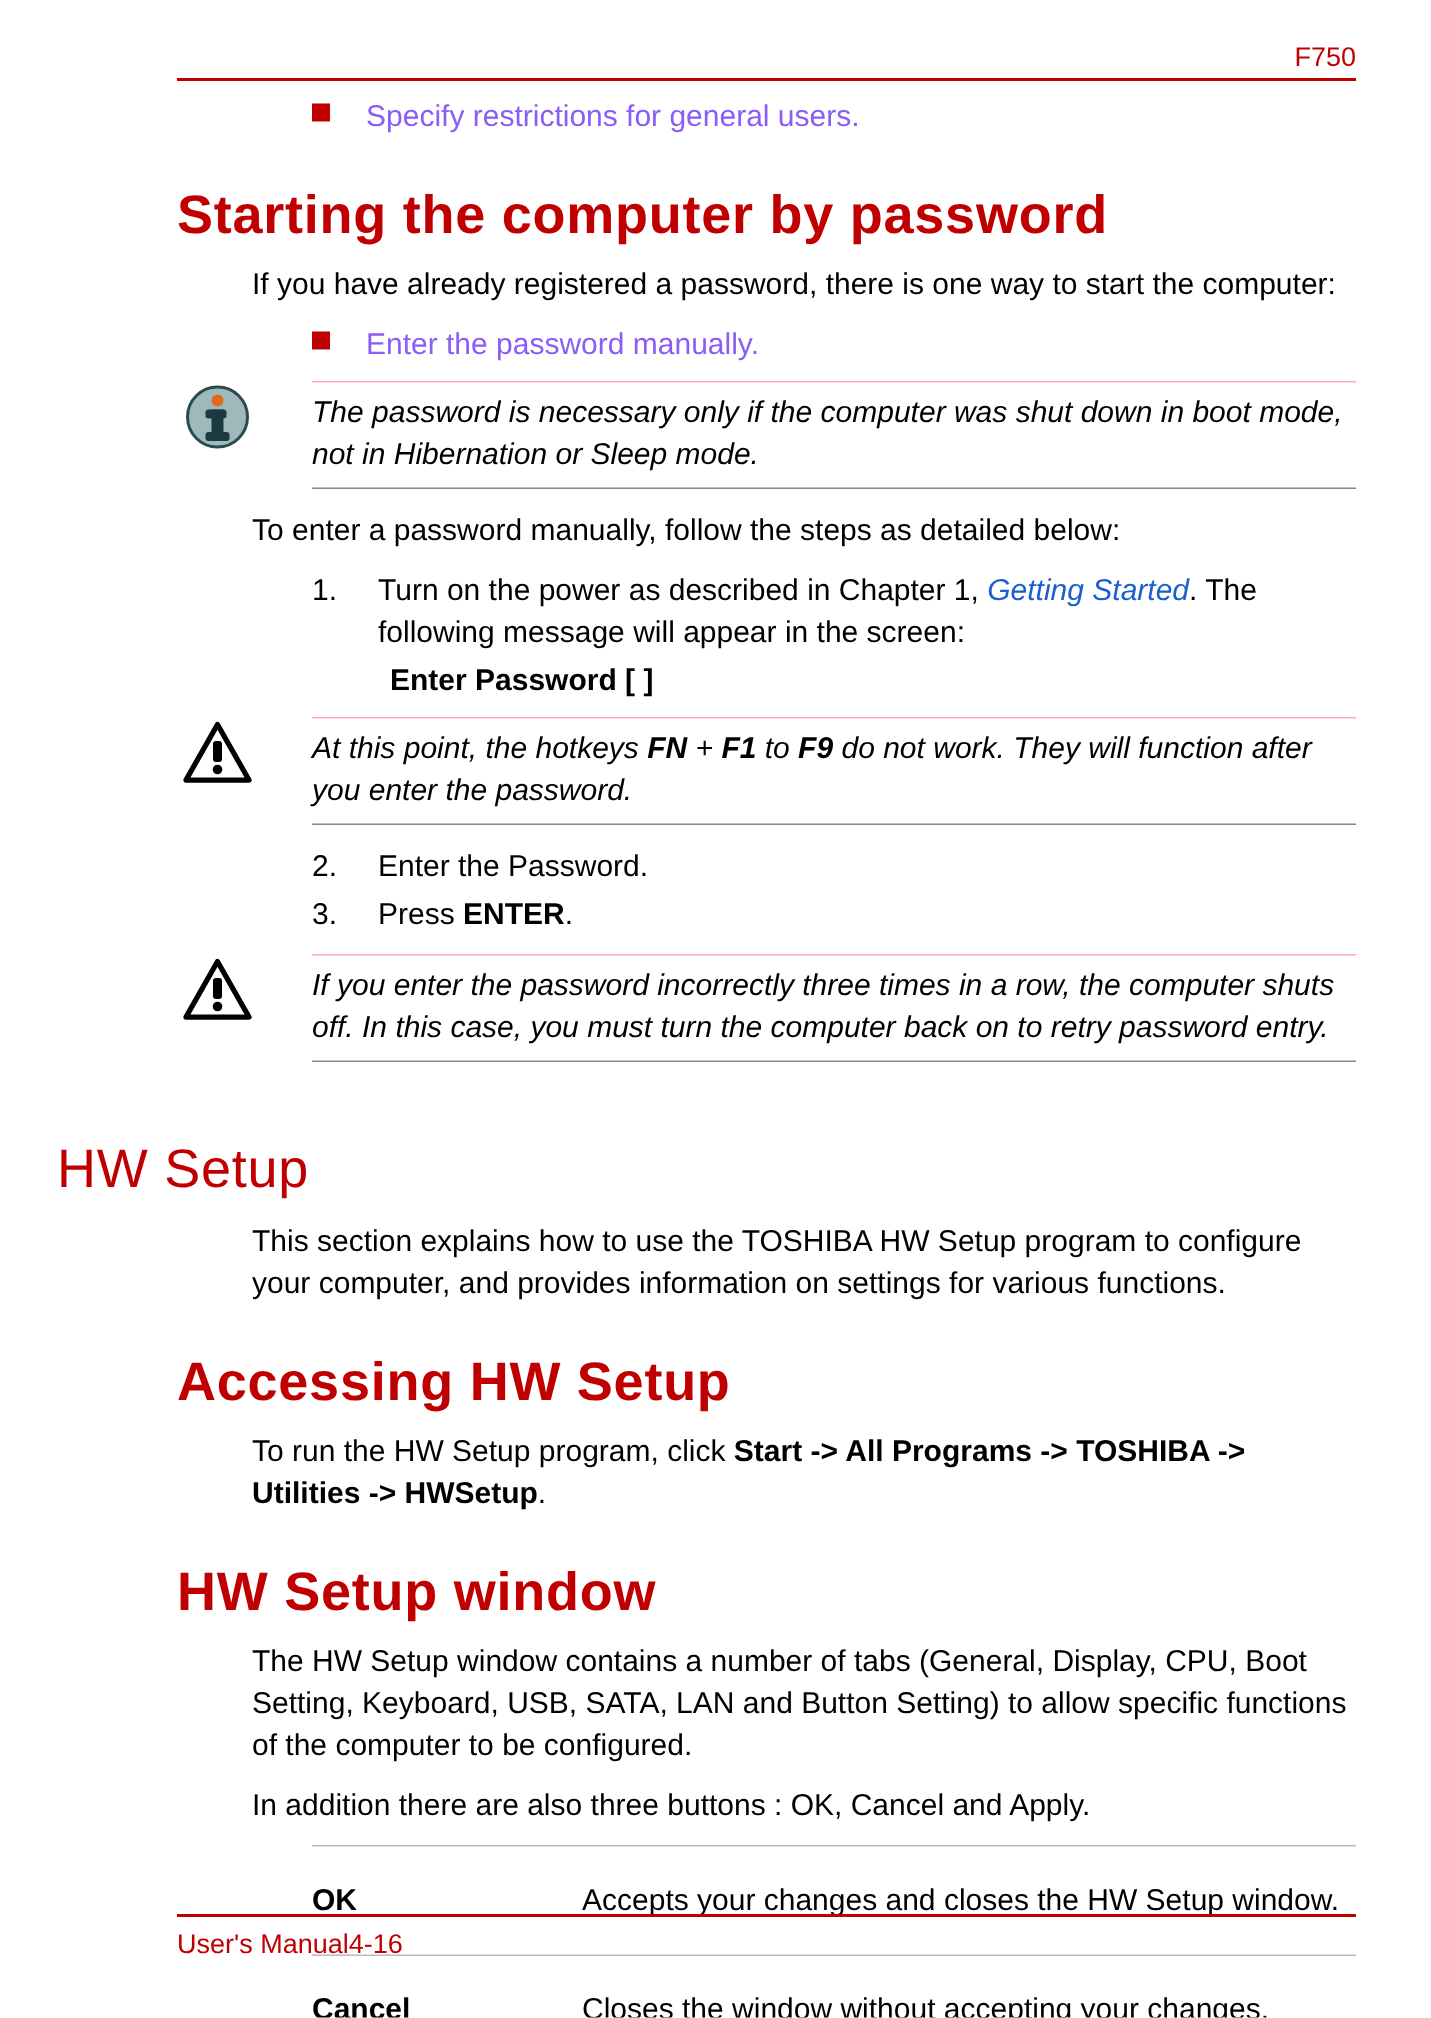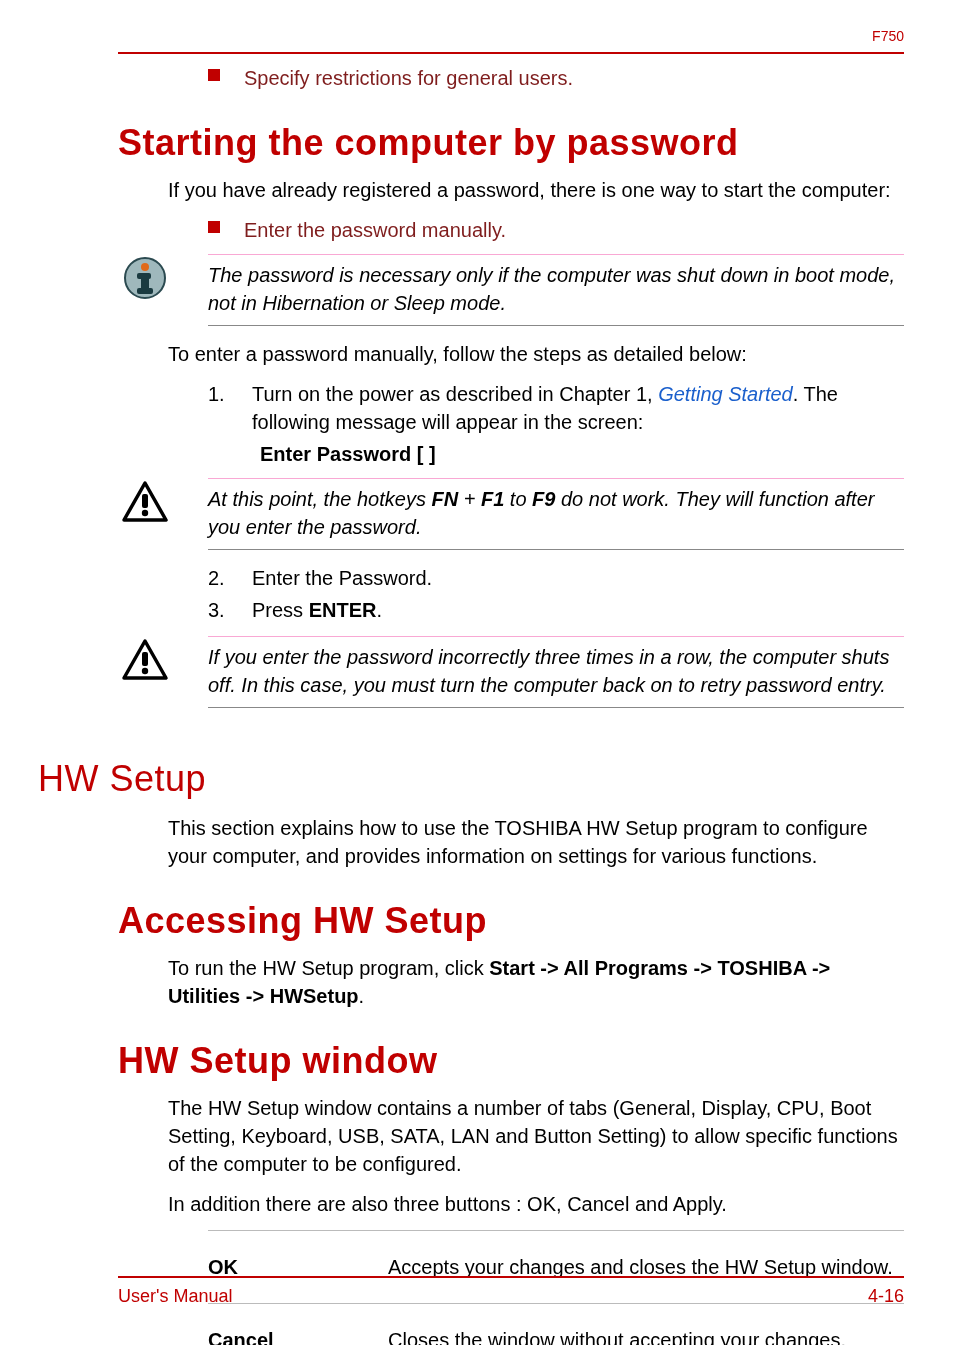--- a/index.html
+++ b/index.html
@@ -9,21 +9,21 @@
   width: 954px;
   height: 1345px;
   position: relative;
   color: #000;
 }
 .header-right {
   position: absolute;
   top: 28px;
   right: 50px;
   color: #c00000;
-  font-size: 14px;
+  font-size: 18px;
 }
 .red-rule {
   position: absolute;
   top: 52px;
   left: 118px;
   right: 50px;
   height: 2px;
   background: #c00000;
 }
 .content {
@@ -42,21 +42,21 @@
   width: 12px;
   height: 12px;
   background: #c00000;
   margin-right: 24px;
   margin-top: 5px;
   flex-shrink: 0;
 }
 .body-text {
   font-size: 20px;
   line-height: 1.4;
-  color: #7f1d1d;
+  color: #8b5cf6;
 }
 .h2 {
   font-family: Arial, Helvetica, sans-serif;
   font-weight: 900;
   color: #c00000;
   font-size: 36px;
   margin-top: 30px;
   margin-bottom: 12px;
   letter-spacing: 0.5px;
 }
@@ -137,21 +137,20 @@
   left: 118px;
   right: 50px;
 }
 .footer-rule {
   height: 2px;
   background: #c00000;
   margin-bottom: 8px;
 }
 .footer-row {
   display: flex;
-  justify-content: space-between;
   color: #c00000;
   font-size: 18px;
 }
 </style>
 </head>
 <body>
 
 <div class="header-right">F750</div>
 <div class="red-rule"></div>
 

